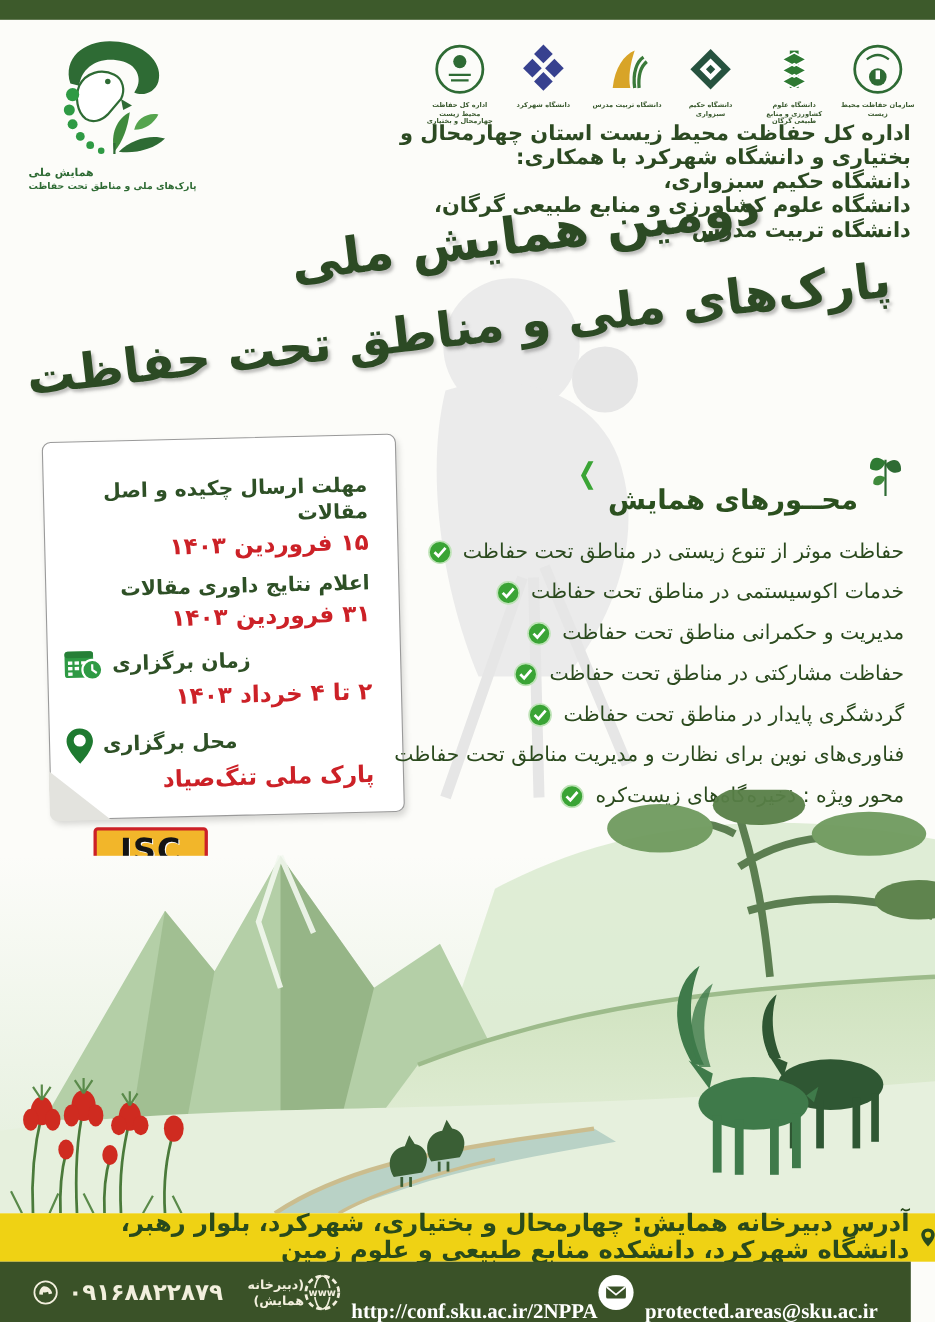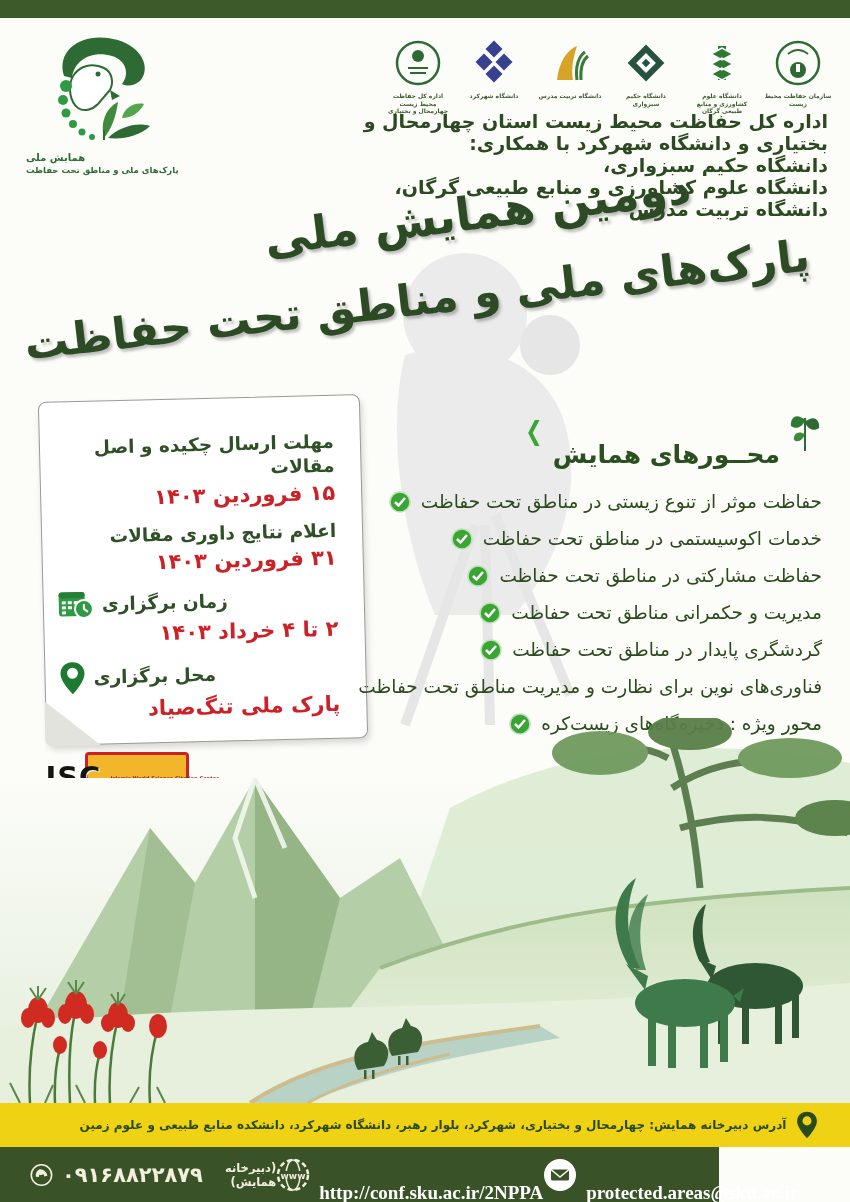--- a/index.html
+++ b/index.html
@@ -40,33 +40,33 @@
   
   .themes{position:absolute;top:392px;right:28px;width:440px;direction:ltr;}
   .themes-head{display:flex;justify-content:flex-end;align-items:center;gap:8px;margin-bottom:14px;}
   .themes-head .txt{font-size:25px;font-weight:bold;color:#2b501f;direction:rtl;margin-top:48px;}
   .chev{font-size:26px;font-weight:bold;color:#3aa435;transform:scaleX(.8);}
   .theme-row{display:flex;justify-content:flex-end;align-items:center;gap:10px;height:37px;}
   .theme-row .txt{font-size:18.5px;font-weight:normal;color:#2b4a1e;direction:rtl;white-space:nowrap;}
   
   .isc{position:absolute;top:752px;left:52px;width:170px;text-align:center;}
   .isc-box{width:104px;height:50px;margin:0 auto;background:#f2b62a;border:3px solid #cc2127;border-radius:4px;
-    display:flex;align-items:center;justify-content:center;box-sizing:border-box;}
+    display:flex;flex-direction:column;align-items:center;justify-content:center;box-sizing:border-box;}
   .isc-box .big{font-size:29px;font-weight:bold;color:#141414;line-height:1;letter-spacing:1px;
     text-shadow:1px 1px 0 #fff;}
   .isc-box .sub{font-size:6px;color:#a01616;font-weight:bold;transform:scale(.85);white-space:nowrap;}
   .isc-code{margin-top:6px;font-size:13px;font-weight:bold;color:#cc2127;direction:rtl;}
   
   .landscape{position:absolute;top:718px;left:0;}
   
   .addrbar{position:absolute;top:1103px;left:0;width:850px;height:44px;background:#efd214;
     display:flex;align-items:center;justify-content:center;gap:10px;direction:rtl;}
-  .addrbar .txt{font-size:12px;font-weight:bold;color:#294a1c;padding-left:48px;}
-  
-  .footer{position:absolute;top:1147px;left:0;width:719px;height:55px;background:#3a5228;
+  .addrbar .txt{font-size:22px;font-weight:bold;color:#294a1c;padding-left:48px;}
+  
+  .footer{position:absolute;top:1147px;left:0;width:828px;height:55px;background:#3a5228;
     display:flex;align-items:center;justify-content:space-between;padding:0 30px;box-sizing:border-box;}
   .fgroup{display:flex;align-items:center;gap:9px;}
   .phone-num{font-size:21px;font-weight:bold;color:#f2efdd;direction:ltr;}
   .phone-lbl{font-size:11.5px;font-weight:bold;color:#f2efdd;direction:rtl;}
   .url,.mail{font-family:"Liberation Serif",serif;font-size:19px;font-weight:bold;color:#ffffff;margin-top:36px;}
 </style>
 </head>
 <body>
 
 <div class="poster">
@@ -219,28 +219,28 @@
           <circle cx="11" cy="11" r="10" fill="#3aa435" stroke="#bfe3b8" stroke-width="1.5"></circle>
           <path d="M6,11 l3.5,3.5 L16,7" stroke="#fff" stroke-width="2.5" fill="none"></path>
         </svg>
       <span class="txt">خدمات اکوسیستمی در مناطق تحت حفاظت</span>
     </div>
     <div class="theme-row">
       <svg width="22" height="22" viewBox="0 0 22 22">
           <circle cx="11" cy="11" r="10" fill="#3aa435" stroke="#bfe3b8" stroke-width="1.5"></circle>
           <path d="M6,11 l3.5,3.5 L16,7" stroke="#fff" stroke-width="2.5" fill="none"></path>
         </svg>
+      <span class="txt">مدیریت و حکمرانی مناطق تحت حفاظت</span>
+    </div>
+    <div class="theme-row">
+      <svg width="22" height="22" viewBox="0 0 22 22">
+          <circle cx="11" cy="11" r="10" fill="#3aa435" stroke="#bfe3b8" stroke-width="1.5"></circle>
+          <path d="M6,11 l3.5,3.5 L16,7" stroke="#fff" stroke-width="2.5" fill="none"></path>
+        </svg>
       <span class="txt">حفاظت مشارکتی در مناطق تحت حفاظت</span>
-    </div>
-    <div class="theme-row">
-      <svg width="22" height="22" viewBox="0 0 22 22">
-          <circle cx="11" cy="11" r="10" fill="#3aa435" stroke="#bfe3b8" stroke-width="1.5"></circle>
-          <path d="M6,11 l3.5,3.5 L16,7" stroke="#fff" stroke-width="2.5" fill="none"></path>
-        </svg>
-      <span class="txt">مدیریت و حکمرانی مناطق تحت حفاظت</span>
     </div>
     <div class="theme-row">
       <svg width="22" height="22" viewBox="0 0 22 22">
           <circle cx="11" cy="11" r="10" fill="#3aa435" stroke="#bfe3b8" stroke-width="1.5"></circle>
           <path d="M6,11 l3.5,3.5 L16,7" stroke="#fff" stroke-width="2.5" fill="none"></path>
         </svg>
       <span class="txt">گردشگری پایدار در مناطق تحت حفاظت</span>
     </div>
     <div class="theme-row">
       <svg width="22" height="22" viewBox="0 0 22 22">

